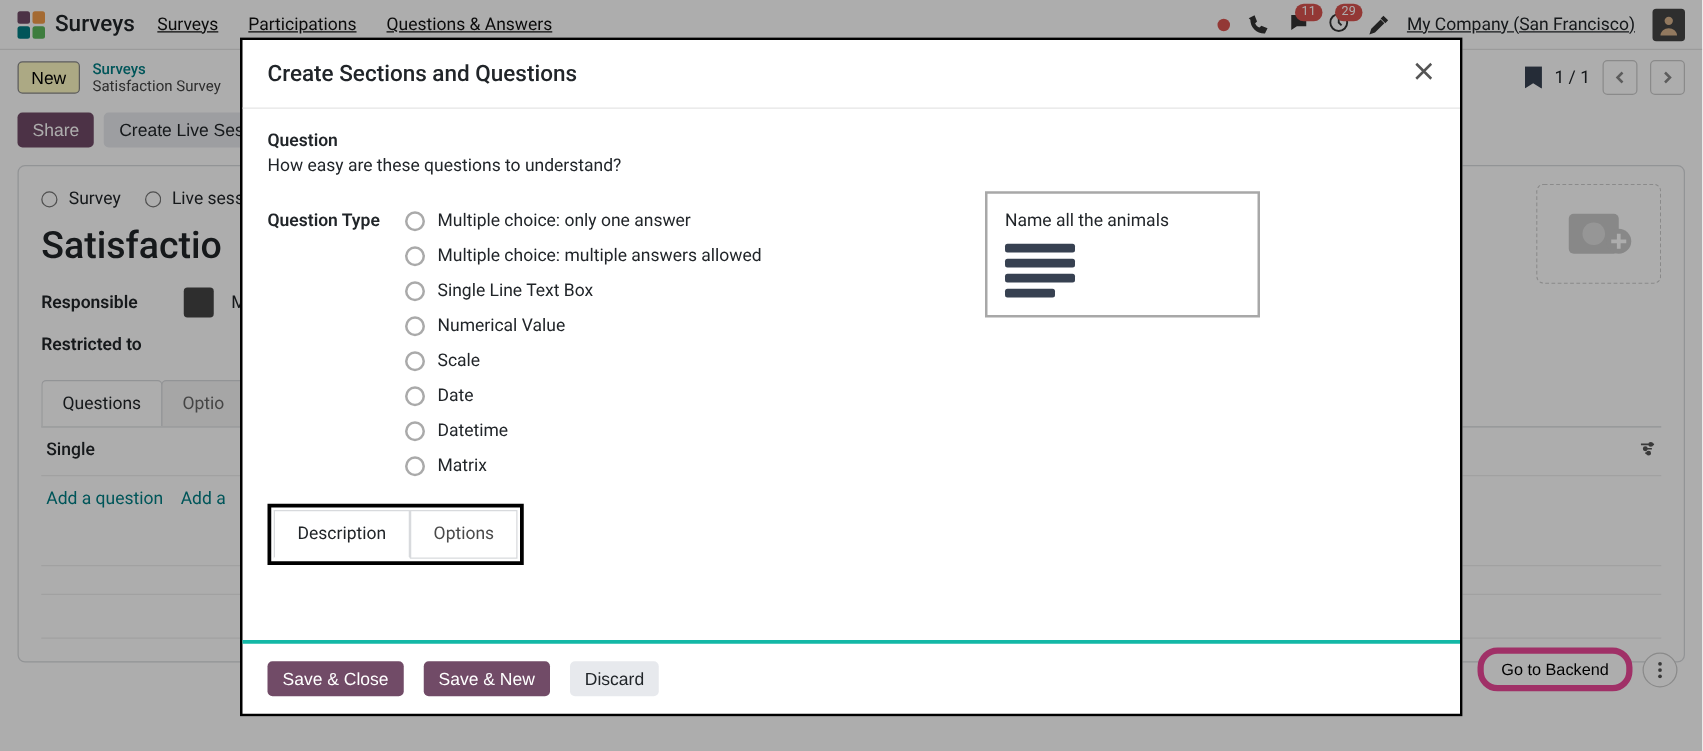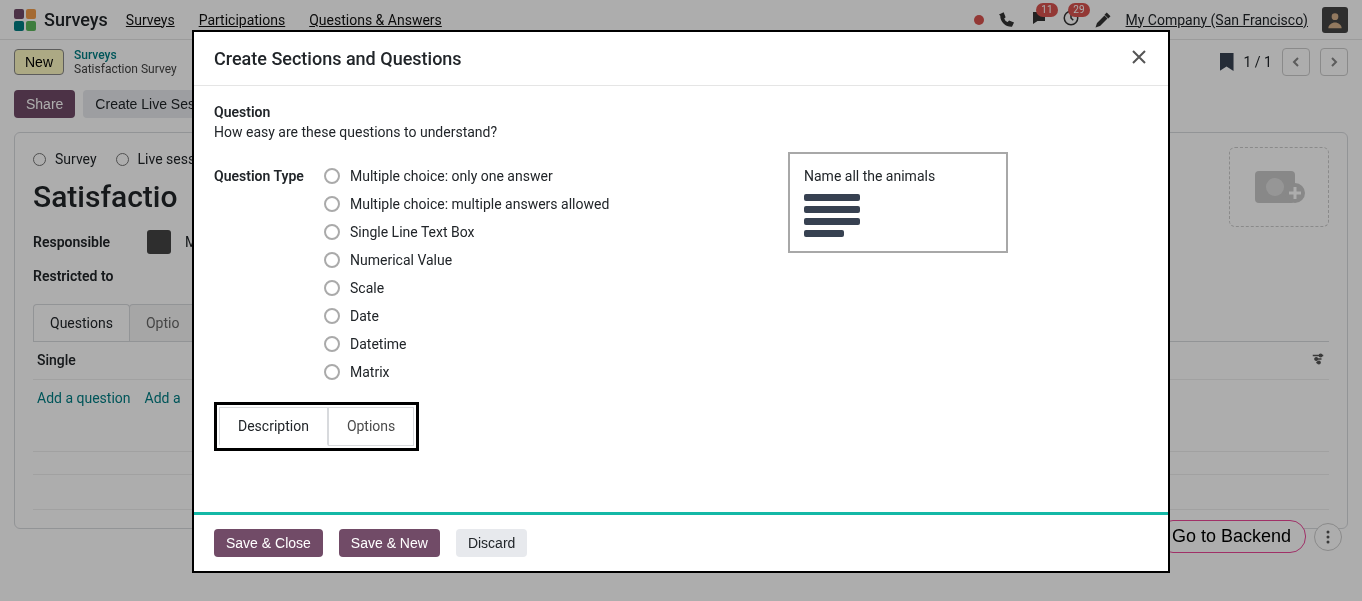--- a/index.html
+++ b/index.html
@@ -50,21 +50,21 @@
 .tab { padding: 10px 16px; border: 1px solid #d8dadd; border-bottom: none; margin-right: -1px; background: #fff; cursor: pointer; border-top-left-radius: 4px; border-top-right-radius: 4px; }
 .tab.inactive { background: #f5f5f5; color: #666; }
 
 .table-head { padding: 10px 4px; font-weight: 500; border-bottom: 1px solid #eee; display: flex; justify-content: space-between; }
 .table-row { padding: 10px 4px; display: flex; gap: 14px; color: #017e84; }
 .table-row span { cursor: pointer; }
 .blank-row { height: 36px; border-bottom: 1px solid #eee; }
 .blank-row.last { border-top: 1px solid #eee; border-bottom: 1px solid #eee; margin-top: 22px; }
 
 .bottom-float { position: absolute; right: 20px; bottom: 48px; display: flex; gap: 8px; align-items: center; }
-.goto-btn { border: 1px solid #ec4899; border-radius: 16px; padding: 5px 14px; background: #fff; font-size: 18px; }
+.goto-btn { border: 5px solid #ec4899; border-radius: 16px; padding: 5px 14px; background: #fff; font-size: 13px; }
 .kebab { border: 1px solid #ccc; border-radius: 50%; width: 28px; height: 28px; display: flex; align-items: center; justify-content: center; background: #fff; }
 
 
 .overlay { position: absolute; inset: 0; background: rgba(0,0,0,0.32); }
 
 
 .modal { position: absolute; left: 192px; top: 30px; width: 978px; height: 543px; background: #fff; border: 2px solid #000; display: flex; flex-direction: column; }
 .modal-hdr { display: flex; align-items: center; padding: 16px 20px; border-bottom: 1px solid #e5e5e5; }
 .modal-title { font-size: 18px; font-weight: 500; }
 .close-x { margin-left: auto; cursor: pointer; color: #555; }

